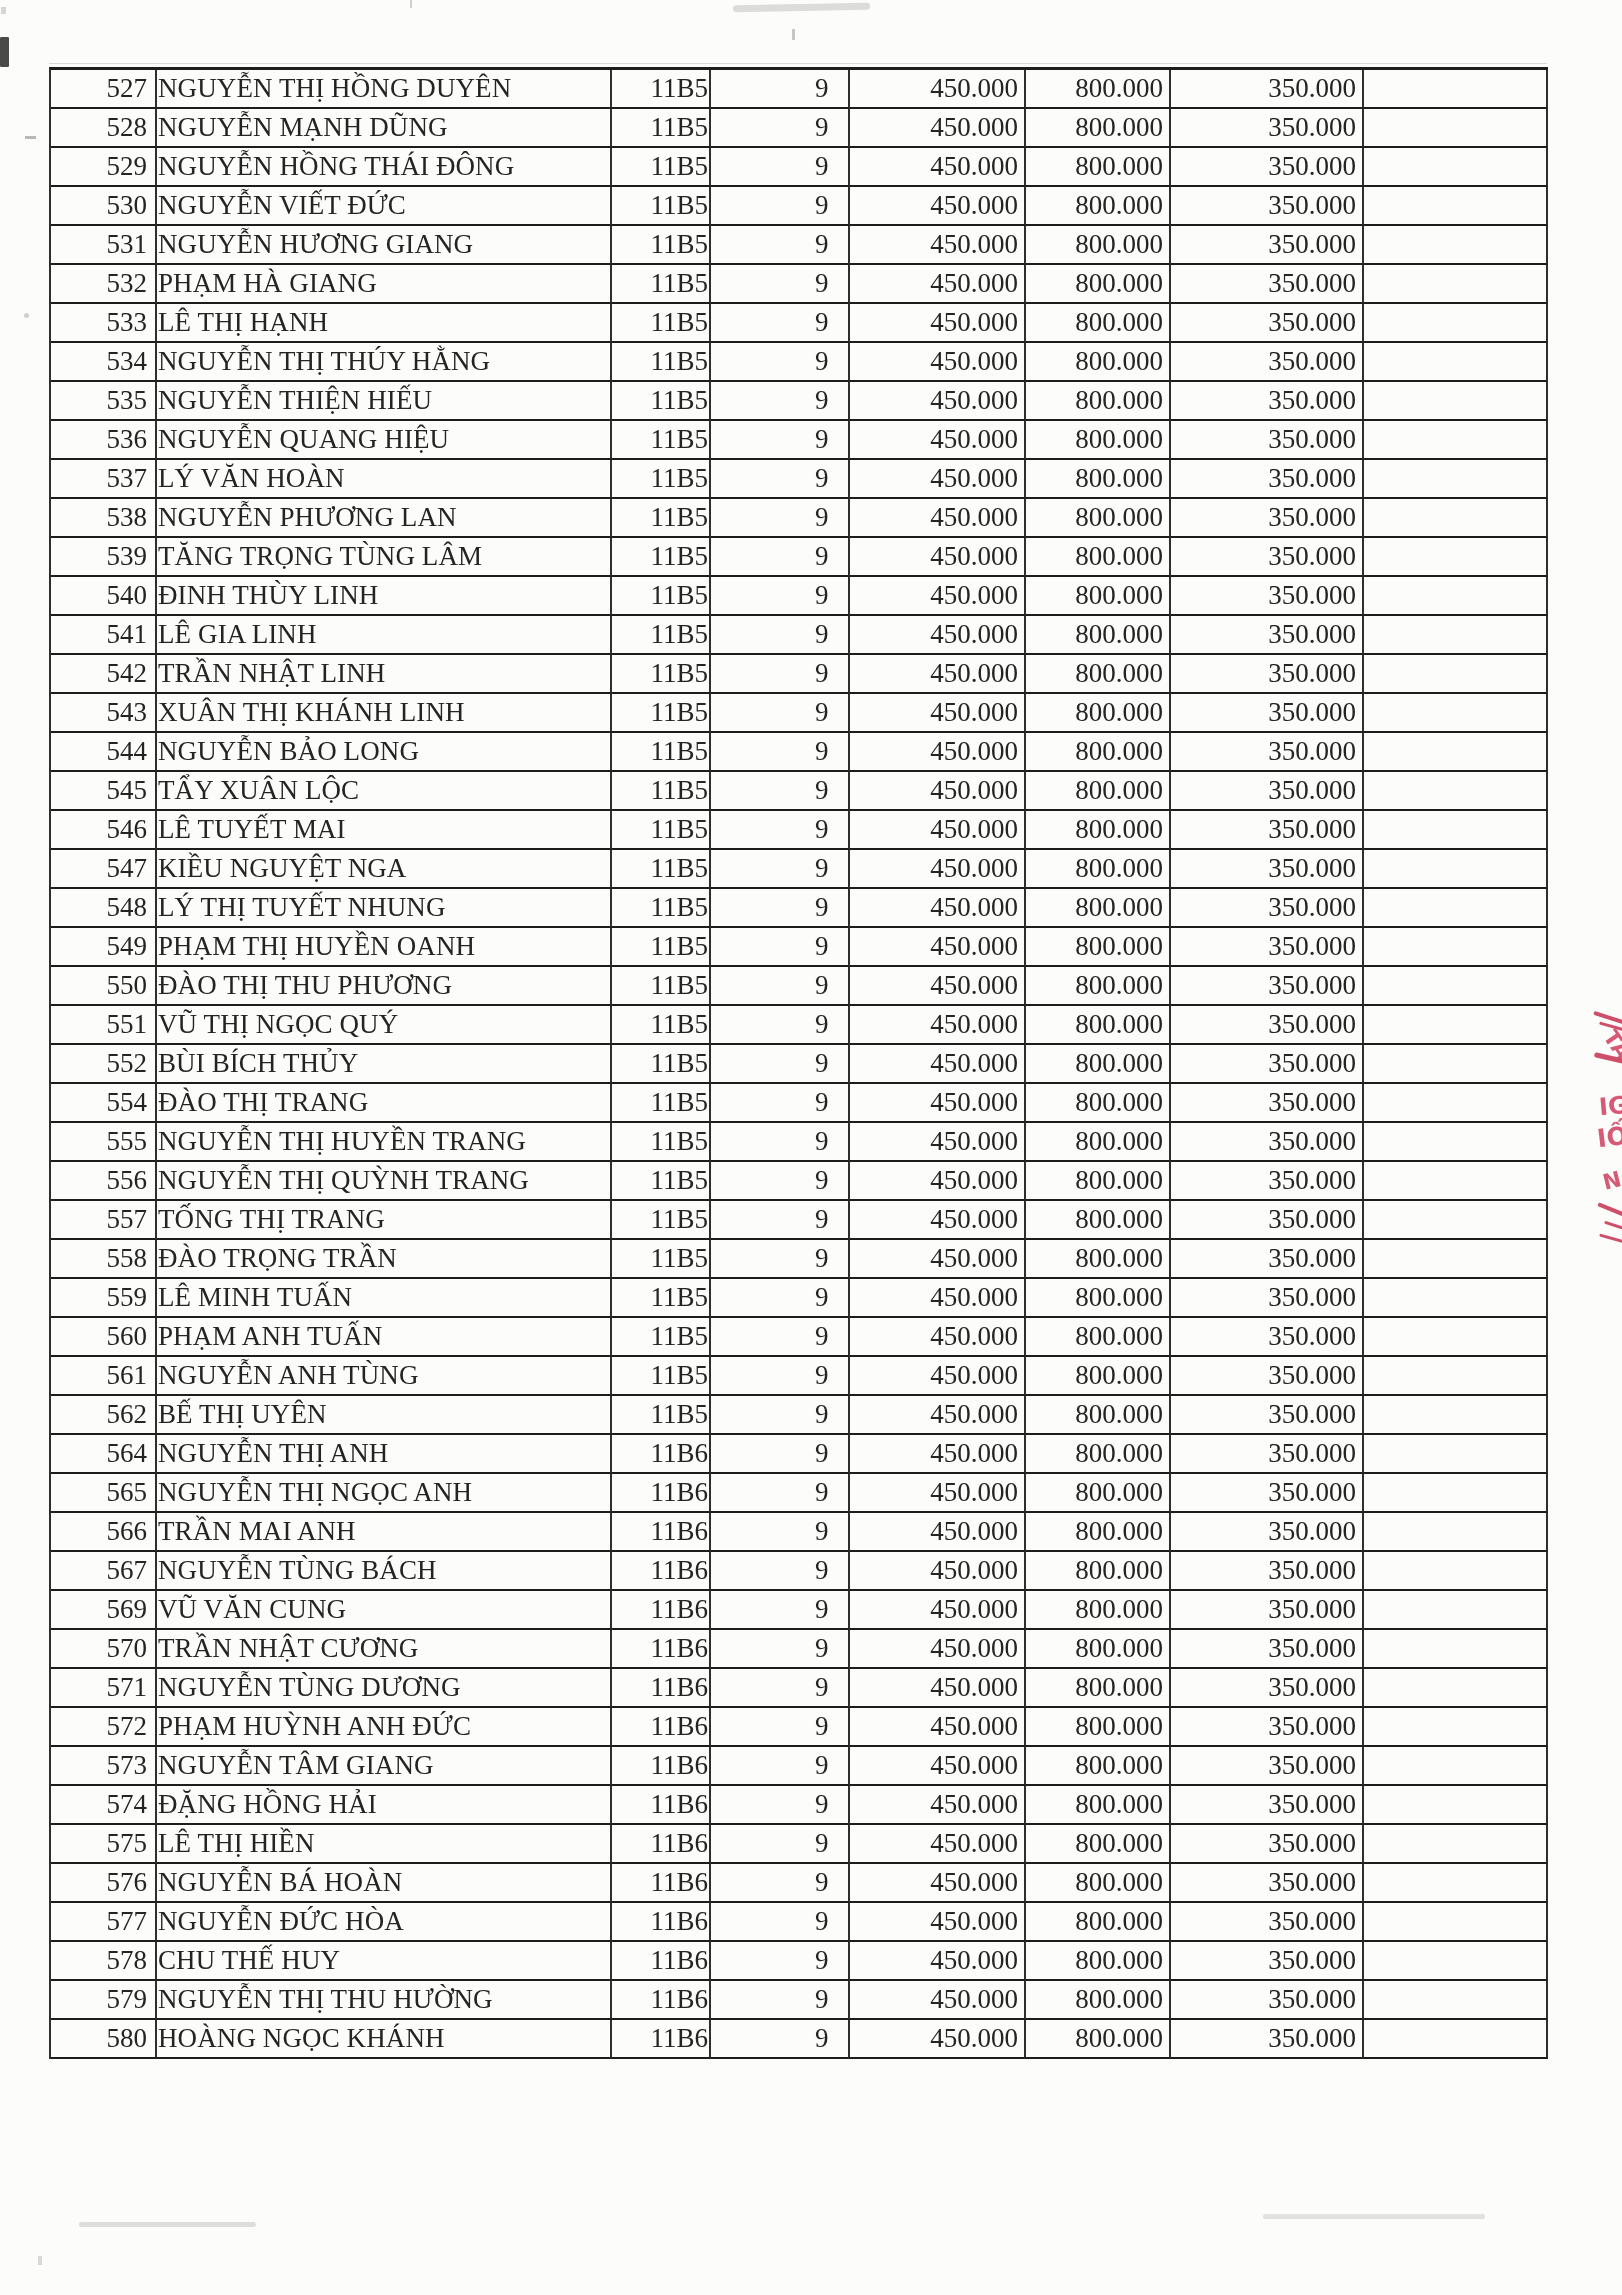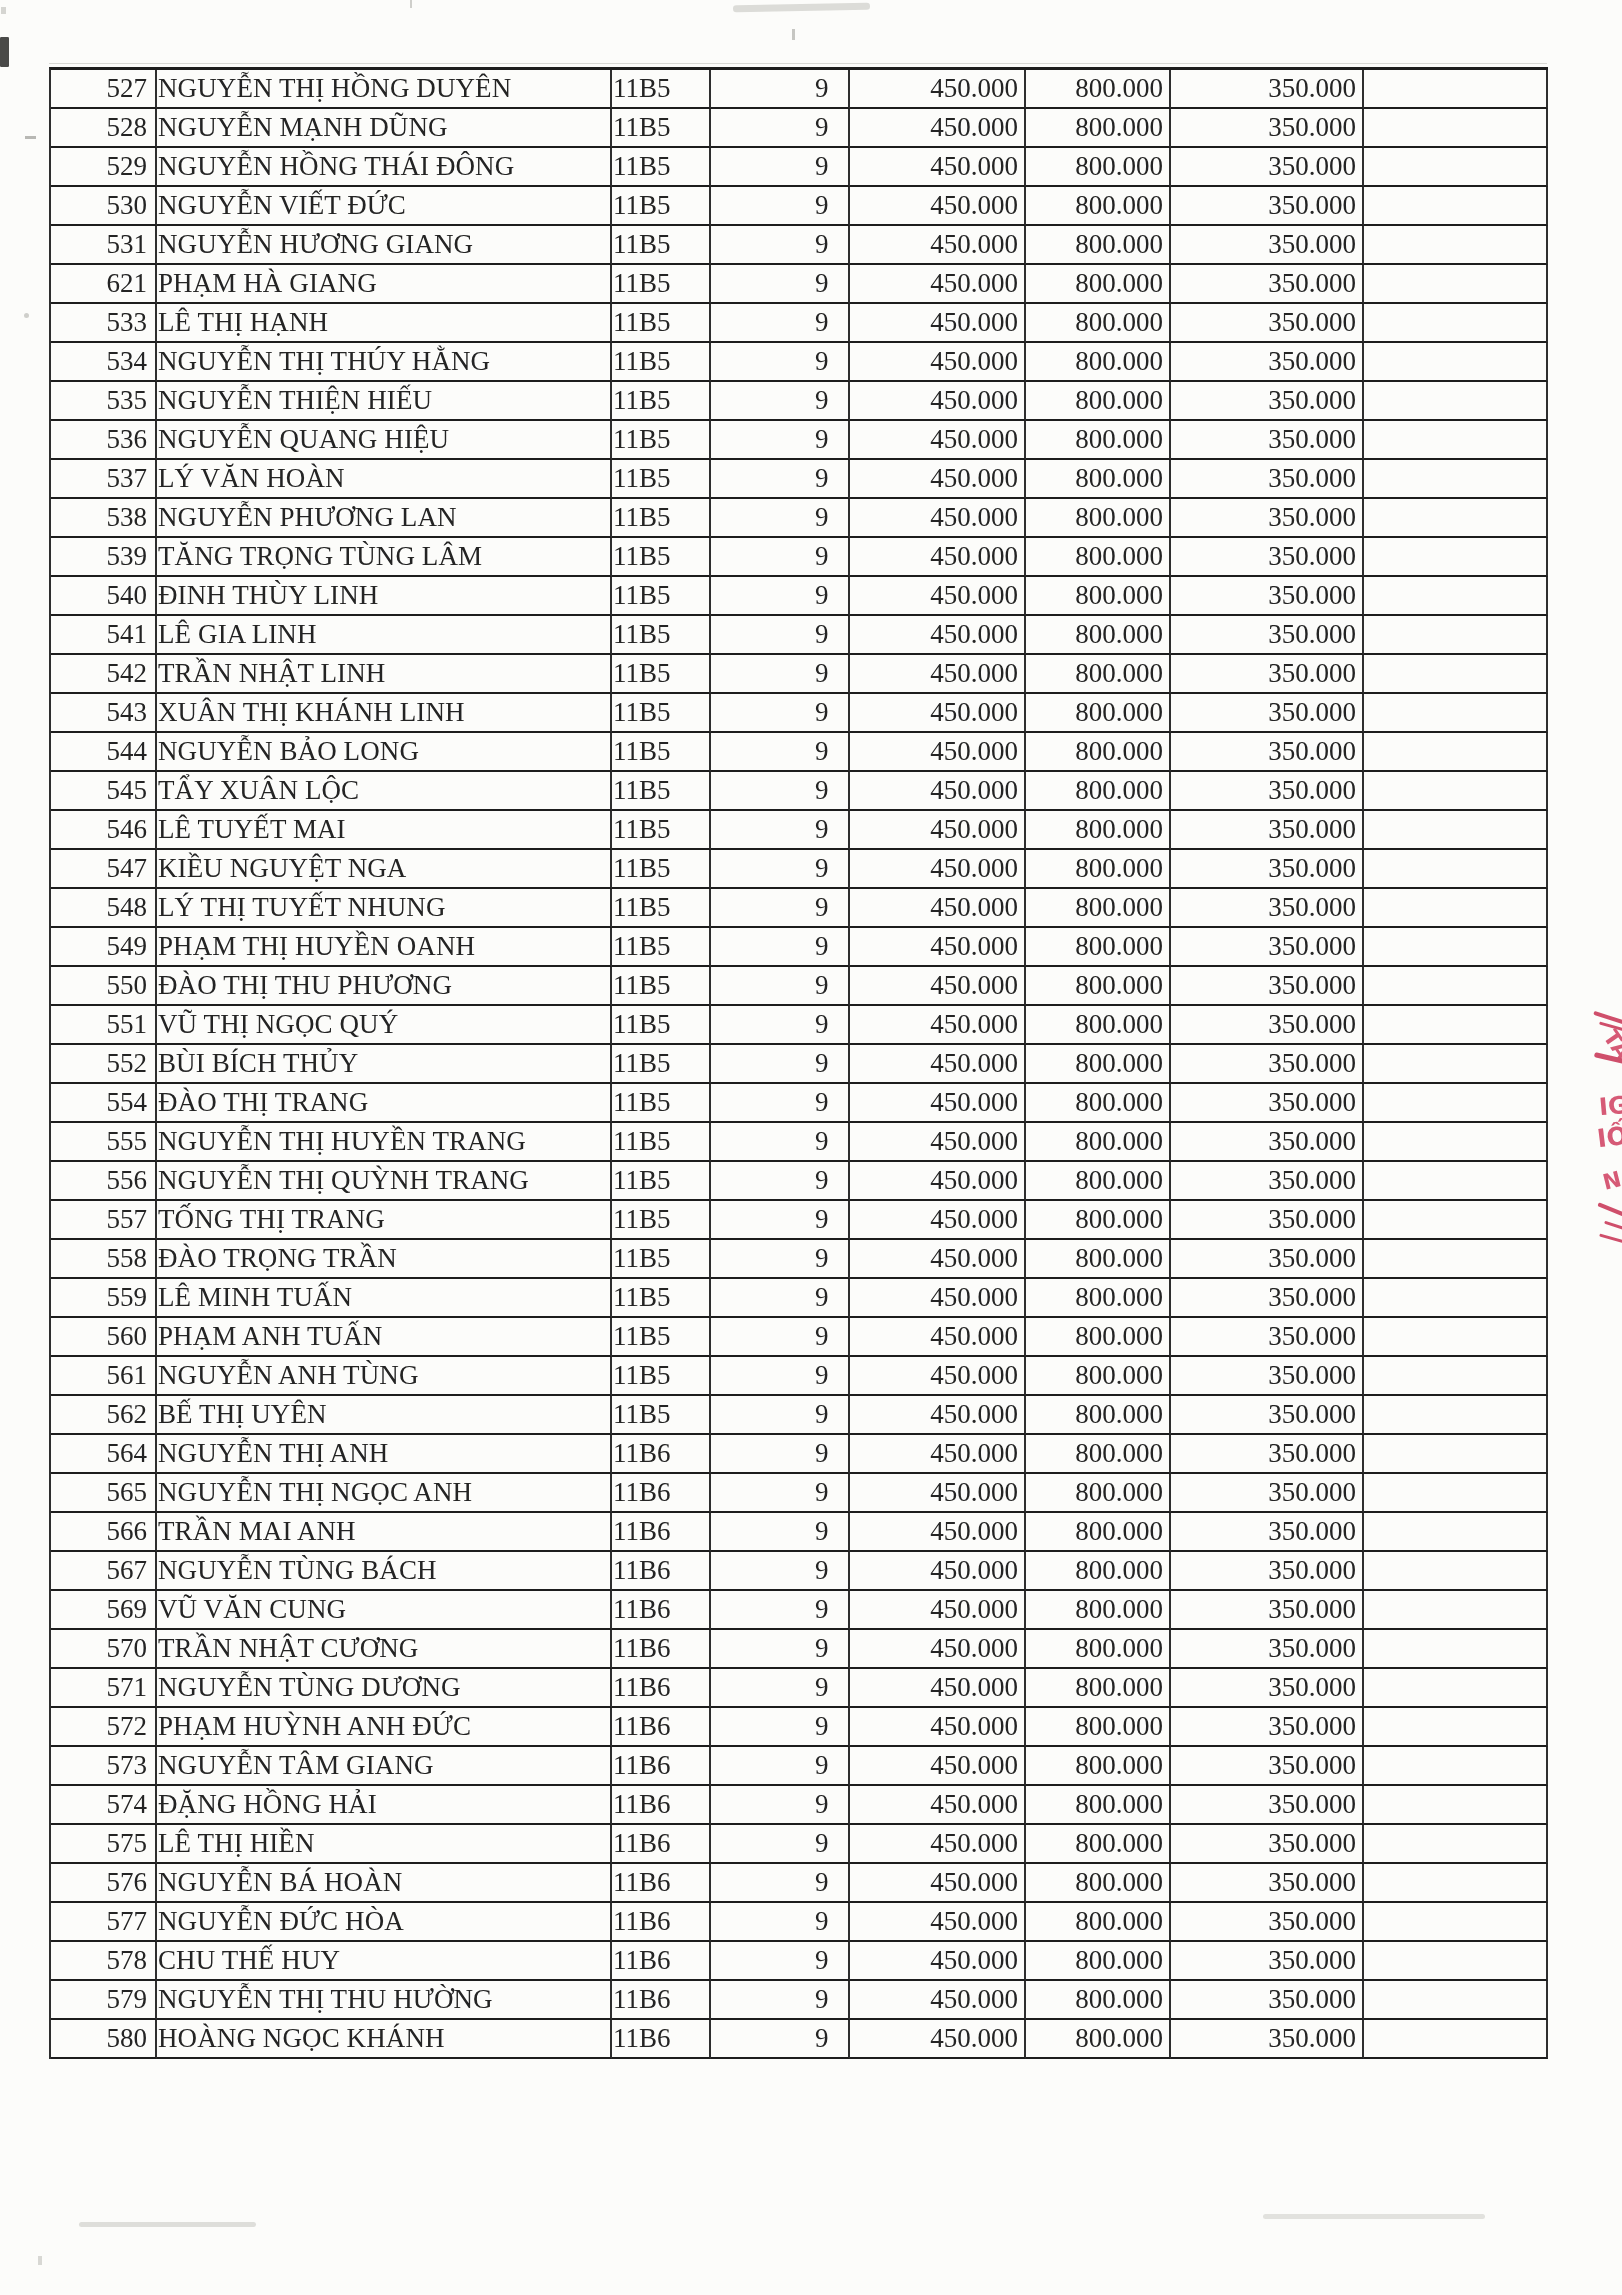--- a/index.html
+++ b/index.html
@@ -31,21 +31,21 @@
     border-bottom: 2.6px solid #1d1d1d;
     vertical-align: middle;
     font-size: 27px;
     line-height: 1;
     white-space: nowrap;
     overflow: hidden;
     color: #242424;
   }
   .fee-table td.col-no    { text-align: right; padding-right: 7.9px; }
   .fee-table td.col-name  { text-align: left;  padding-left: 1px; letter-spacing: 0.1px; }
-  .fee-table td.col-class { text-align: left; }
+  .fee-table td.col-class { text-align: right; }
   .fee-table td.col-grade { text-align: right; padding-right: 19.6px; }
   .fee-table td.col-amt   { text-align: right; padding-right: 5.9px; }
   .fee-table td.col-note  { }
 
   
   .margin-frag {
     position: absolute;
     font-family: "DejaVu Sans", sans-serif;
     font-weight: bold;
     color: #d65a76;
@@ -123,21 +123,21 @@
           <td class="col-no">531</td>
           <td class="col-name">NGUYỄN HƯƠNG GIANG</td>
           <td class="col-class">11B5</td>
           <td class="col-grade">9</td>
           <td class="col-amt">450.000</td>
           <td class="col-amt">800.000</td>
           <td class="col-amt">350.000</td>
           <td class="col-note"></td>
         </tr>
         <tr>
-          <td class="col-no">621</td>
+          <td class="col-no">532</td>
           <td class="col-name">PHẠM HÀ GIANG</td>
           <td class="col-class">11B5</td>
           <td class="col-grade">9</td>
           <td class="col-amt">450.000</td>
           <td class="col-amt">800.000</td>
           <td class="col-amt">350.000</td>
           <td class="col-note"></td>
         </tr>
         <tr>
           <td class="col-no">533</td>

